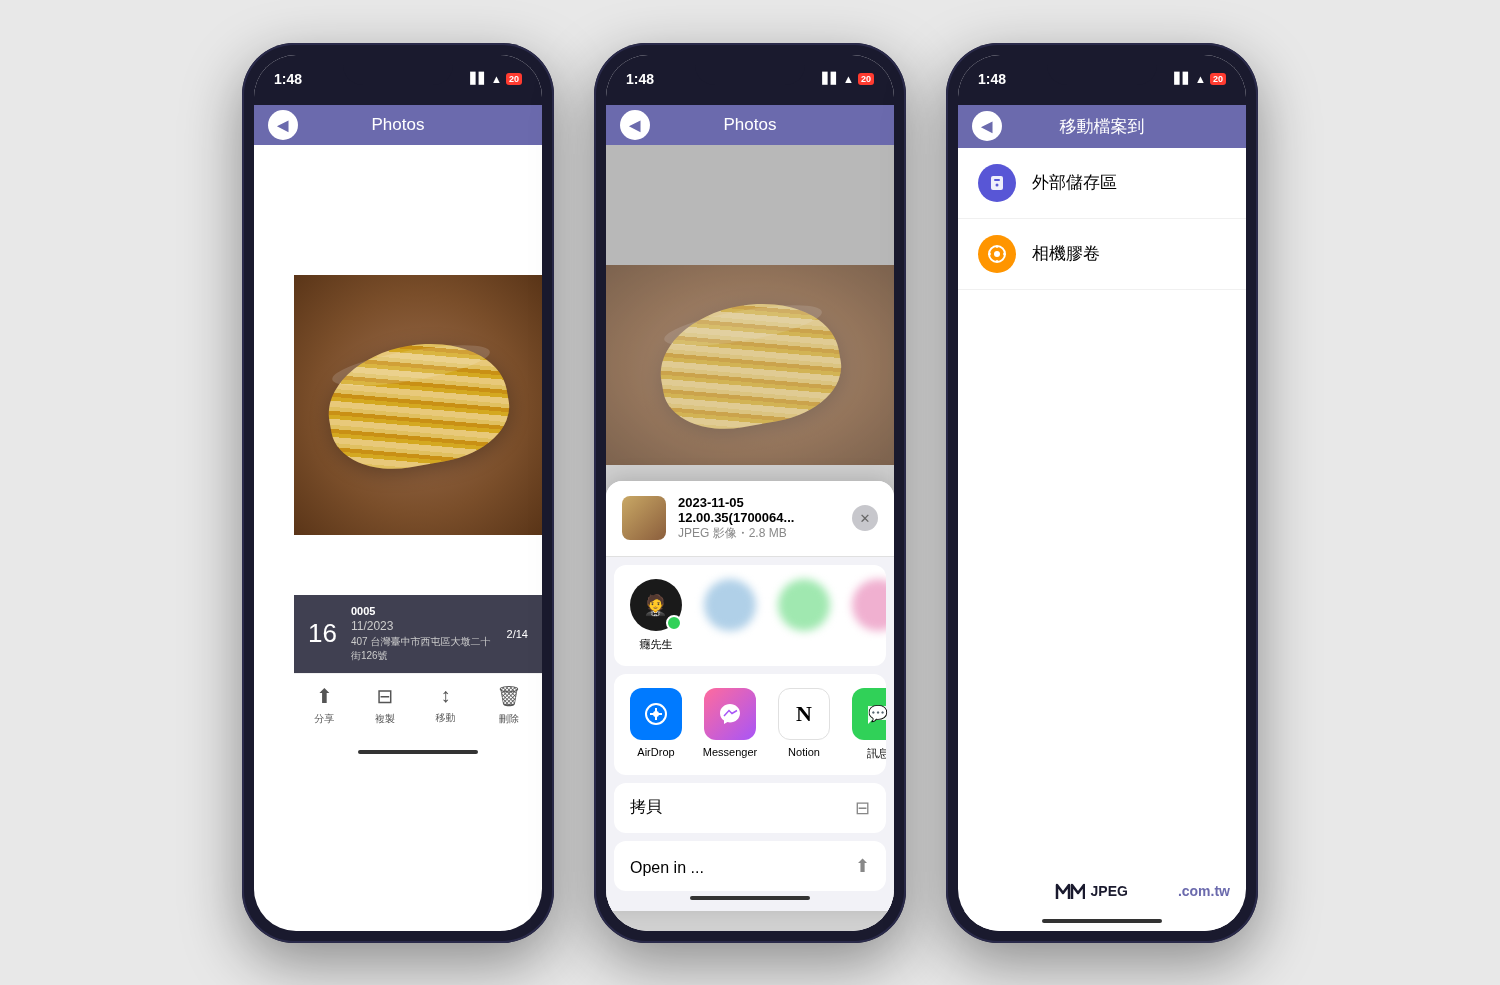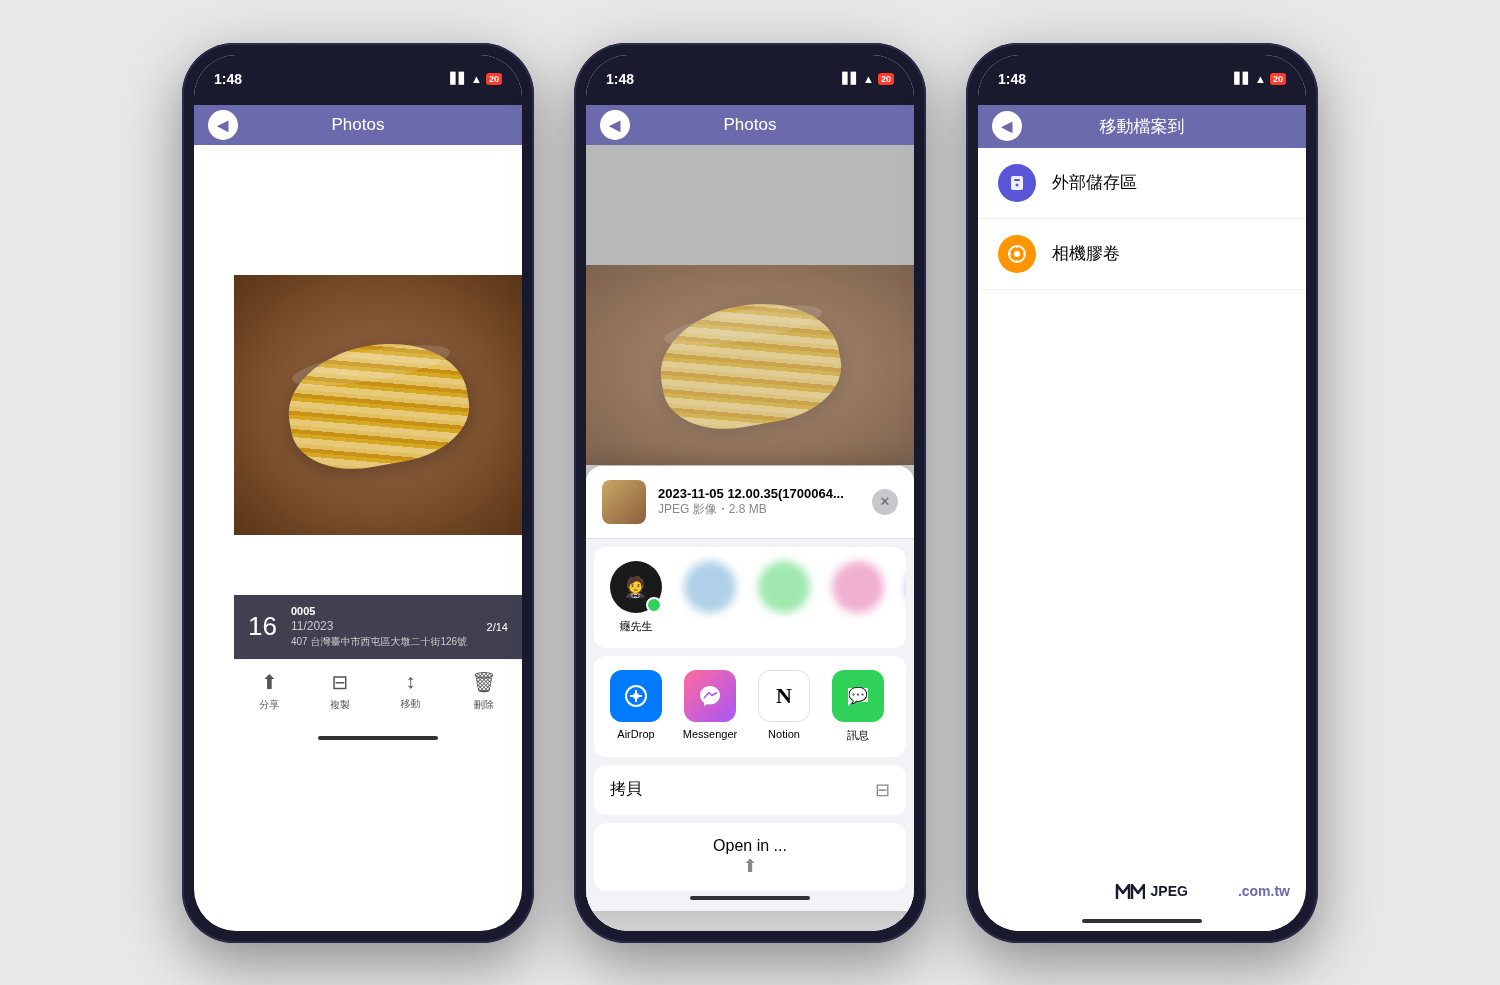--- a/index.html
+++ b/index.html
@@ -9,21 +9,21 @@
       justify-content: center;
       align-items: center;
       width: 1500px;
       height: 985px;
       font-family: -apple-system, 'Helvetica Neue', sans-serif;
       gap: 40px;
     }
 
     
     .phone {
-      width: 352px;
+      width: 312px;
       height: 900px;
       background: #1a1a2e;
       border-radius: 52px;
       padding: 12px;
       box-shadow: 0 20px 60px rgba(0,0,0,0.4), inset 0 0 0 2px #2a2a4a;
       position: relative;
       display: flex;
       flex-direction: column;
     }
     .phone-inner {
@@ -403,24 +403,23 @@
       color: #000;
     }
     .share-action-icon {
       font-size: 18px;
       color: #888;
     }
     .share-action-row2 {
       background: #fff;
       padding: 14px 16px;
       display: flex;
-      align-items: center;
+      align-items: flex-end;
       justify-content: space-between;
       border-radius: 12px;
-      flex-direction: column;
     }
 
     
     .move-list {
       flex: 1;
       padding: 0;
       background: #fff;
     }
     .move-item {
       display: flex;

